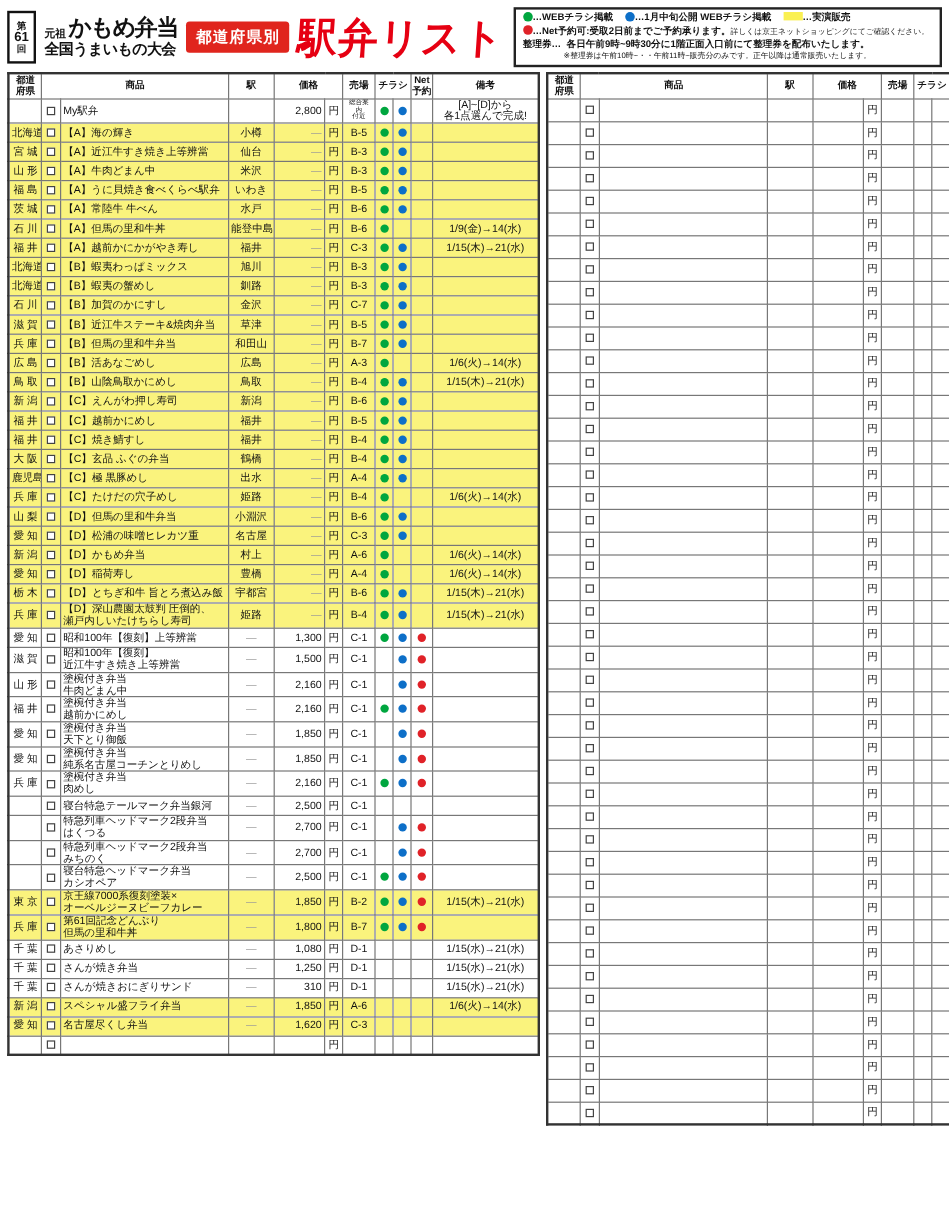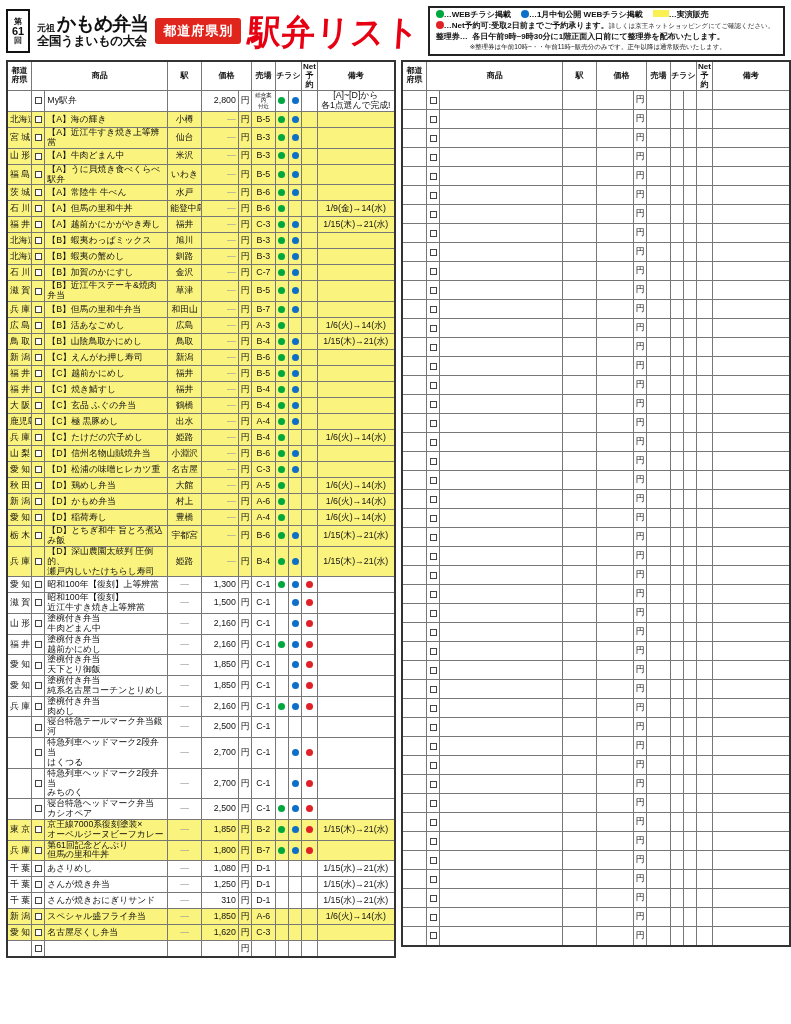--- a/index.html
+++ b/index.html
@@ -27,21 +27,21 @@
   .dot { display:inline-block; width:8px; height:8px; border-radius:50%; vertical-align:-1px; }
   .swatch { display:inline-block; width:16px; height:7px; vertical-align:0px; }
   .legend-line { white-space:nowrap; }
   .legend-line .gap { display:inline-block; width:10px; }
   .legend-small { font-size:6.5px; color:#222; }
   .ticket-note { font-size:6.5px; padding-left:34px; }
   .lg-b { font-weight:bold; }
 
   
   .tables { display:flex; gap:5px; align-items:flex-start; }
-  table.ekiben { border-collapse:collapse; table-layout:fixed; width:390px; flex:0 0 auto;
+  table.ekiben { border-collapse:collapse; table-layout:fixed; width:444px; flex:0 0 auto;
                  border:2px solid #333; }
   table.ekiben th, table.ekiben td { border:1px solid #777; padding:0 2px; overflow:hidden; }
   table.ekiben th { font-size:8px; font-weight:bold; text-align:center; white-space:pre-line;
                     line-height:1.1; height:20px; padding:1px 0; background:#fff; }
   table.ekiben td { font-size:8.8px; line-height:1.12; height:16px; background:#fff; }
   tr.hl td { background:#faf37d; }
   td.c-pref { text-align:center; font-size:8.4px; white-space:nowrap; padding:0 1px; }
   td.c-cb { text-align:center; padding:0; }
   .cb { display:inline-block; width:7px; height:7px; border:1px solid #444; background:#fff; vertical-align:middle; }
   td.c-prod { text-align:left; white-space:pre-line; }
@@ -392,21 +392,21 @@
             <td class="c-yen">円</td>
             <td class="c-venue">B-4</td>
             <td class="c-dot"><span class="dot" style="background: rgb(0, 166, 63);"></span></td>
             <td class="c-dot"></td>
             <td class="c-dot"></td>
             <td class="c-note">1/6(火)→14(水)</td>
           </tr>
           <tr class="hl">
             <td class="c-pref">山 梨</td>
             <td class="c-cb"><span class="cb"></span></td>
-            <td class="c-prod">【D】信州名物山賊焼弁当</td>
+            <td class="c-prod">【D】但馬の里和牛弁当</td>
             <td class="c-sta">小淵沢</td>
             <td class="c-price dim">―</td>
             <td class="c-yen">円</td>
             <td class="c-venue">B-6</td>
             <td class="c-dot"><span class="dot" style="background: rgb(0, 166, 63);"></span></td>
             <td class="c-dot"><span class="dot" style="background: rgb(13, 111, 200);"></span></td>
             <td class="c-dot"></td>
             <td class="c-note"></td>
           </tr>
           <tr class="hl">
@@ -414,33 +414,20 @@
             <td class="c-cb"><span class="cb"></span></td>
             <td class="c-prod">【D】松浦の味噌ヒレカツ重</td>
             <td class="c-sta">名古屋</td>
             <td class="c-price dim">―</td>
             <td class="c-yen">円</td>
             <td class="c-venue">C-3</td>
             <td class="c-dot"><span class="dot" style="background: rgb(0, 166, 63);"></span></td>
             <td class="c-dot"><span class="dot" style="background: rgb(13, 111, 200);"></span></td>
             <td class="c-dot"></td>
             <td class="c-note"></td>
-          </tr>
-          <tr class="hl">
-            <td class="c-pref">秋 田</td>
-            <td class="c-cb"><span class="cb"></span></td>
-            <td class="c-prod">【D】鶏めし弁当</td>
-            <td class="c-sta">大館</td>
-            <td class="c-price dim">―</td>
-            <td class="c-yen">円</td>
-            <td class="c-venue">A-5</td>
-            <td class="c-dot"><span class="dot" style="background: rgb(0, 166, 63);"></span></td>
-            <td class="c-dot"></td>
-            <td class="c-dot"></td>
-            <td class="c-note">1/6(火)→14(水)</td>
           </tr>
           <tr class="hl">
             <td class="c-pref">新 潟</td>
             <td class="c-cb"><span class="cb"></span></td>
             <td class="c-prod">【D】かもめ弁当</td>
             <td class="c-sta">村上</td>
             <td class="c-price dim">―</td>
             <td class="c-yen">円</td>
             <td class="c-venue">A-6</td>
             <td class="c-dot"><span class="dot" style="background: rgb(0, 166, 63);"></span></td>

